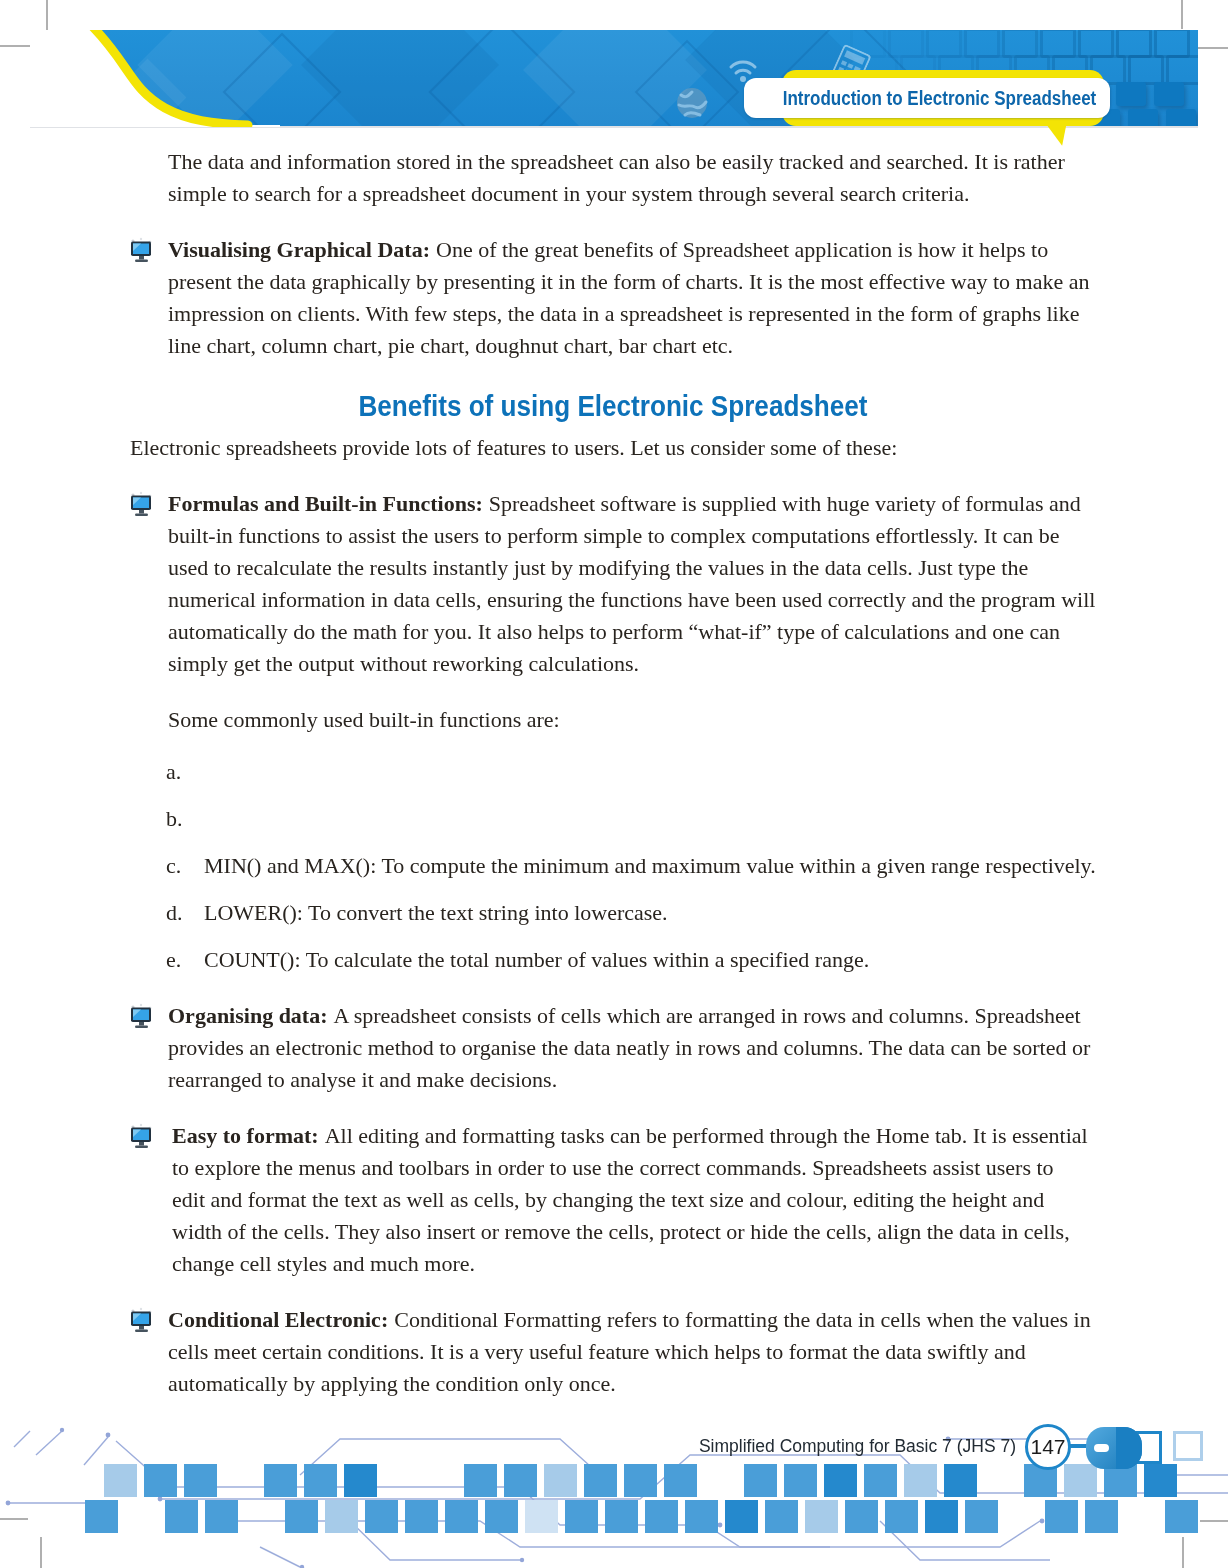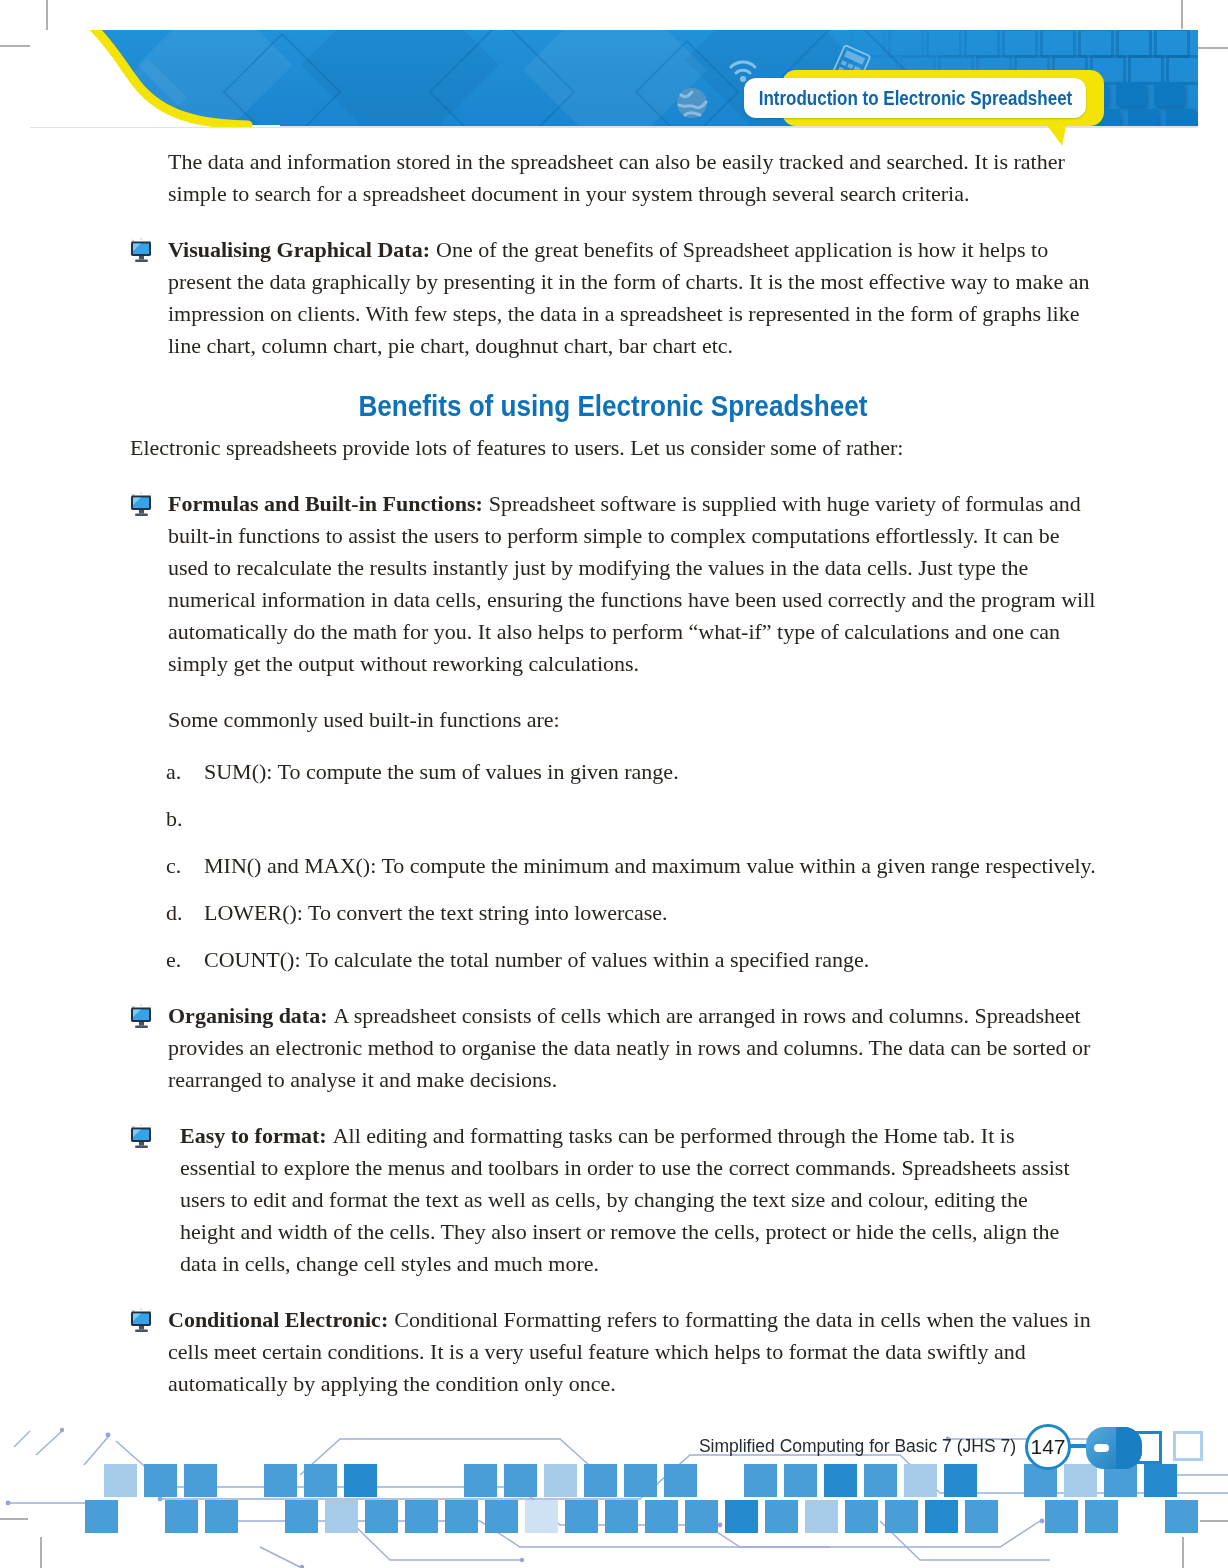--- a/index.html
+++ b/index.html
@@ -22,21 +22,21 @@
   .k-outline{border:3px solid rgba(8,90,150,.38);}
   .k-solid{background:#0e78c0;box-shadow:2px 3px 4px rgba(0,40,80,.28);}
 
   .badge-yellow{position:absolute;left:782px;top:70px;width:322px;height:56px;
         background:#f3e405;border-radius:14px;}
   .badge-tail{position:absolute;left:1044px;top:112px;width:0;height:0;
         border-left:14px solid transparent;border-right:16px solid transparent;
         border-top:34px solid #f3e405;transform:rotate(-14deg);}
   .badge-white{position:absolute;left:744px;top:78px;width:342px;height:40px;background:#ffffff;
         border-radius:12px;display:flex;align-items:center;justify-content:center;
-        box-shadow:0 1px 2px rgba(0,50,90,.25);}
+        box-shadow:0 1px 2px rgba(0,50,90,.25);padding-left:24px;}
   .badge-white span{font-family:"Liberation Sans",sans-serif;font-weight:bold;font-size:20px;
         color:#0d66ab;white-space:nowrap;display:inline-block;transform:scaleX(.85);}
 
   .curve{position:absolute;left:30px;top:30px;}
 
   
   .content{position:absolute;left:130px;top:130px;width:966px;font-size:22px;line-height:32px;}
   .para{margin:16px 0 20px 0;}
   .ind{padding-left:38px;}
   .bullet{position:relative;padding-left:38px;margin:24px 0;}
@@ -190,21 +190,21 @@
         <rect x="11" y="19" width="5" height="3.5" fill="#46535e"></rect>
         <rect x="7" y="22.5" width="13" height="2.6" rx="1.3" fill="#46535e"></rect>
       </svg>
       <p class="para" style="margin:0">
         <b>Visualising Graphical Data:</b><span>One of the great benefits of Spreadsheet application is how it helps to present the data graphically by presenting it in the form of charts. It is the most effective way to make an impression on clients. With few steps, the data in a spreadsheet is represented in the form of graphs like line chart, column chart, pie chart, doughnut chart, bar chart etc.</span>
       </p>
     </div>
 
     <h1 class="sect">Benefits of using Electronic Spreadsheet</h1>
 
-    <p class="para" style="margin-top:6px">Electronic spreadsheets provide lots of features to users. Let us consider some of rather:</p>
+    <p class="para" style="margin-top:6px">Electronic spreadsheets provide lots of features to users. Let us consider some of these:</p>
 
     <div class="bullet">
       <svg class="bico" width="27" height="28" viewBox="0 0 27 28">
         <circle cx="5" cy="4" r="1.6" fill="#c9ccd1"></circle>
           <circle cx="22" cy="5" r="1.3" fill="#c9ccd1"></circle>
         <circle cx="13" cy="2" r="1.2" fill="#dfe2e6"></circle>
         <rect x="3" y="4.5" width="20" height="14.5" rx="1.8" fill="#223240"></rect>
         <rect x="5" y="6.5" width="16" height="10.5" fill="#35a3e8"></rect>
         <path d="M5 6.5 L13 6.5 L5 14 Z" fill="#7fcaf3"></path>
         <rect x="11" y="19" width="5" height="3.5" fill="#46535e"></rect>
@@ -213,21 +213,20 @@
       <p class="para" style="margin:0">
         <b>Formulas and Built-in Functions:</b><span>Spreadsheet software is supplied with huge variety of formulas and built-in functions to assist the users to perform simple to complex computations effortlessly. It can be used to recalculate the results instantly just by modifying the values in the data cells. Just type the numerical information in data cells, ensuring the functions have been used correctly and the program will automatically do the math for you. It also helps to perform “what-if” type of calculations and one can simply get the output without reworking calculations.</span>
       </p>
     </div>
 
     <p class="para ind">Some commonly used built-in functions are:</p>
 
     <div class="fnlist">
       <div class="fnitem">
         <span class="lab">a.</span>
-        <span>SUM(): To compute the sum of values in given range.</span>
       </div>
       <div class="fnitem">
         <span class="lab">b.</span>
       </div>
       <div class="fnitem">
         <span class="lab">c.</span>
         <span>MIN() and MAX(): To compute the minimum and maximum value within a given range respectively.</span>
       </div>
       <div class="fnitem">
         <span class="lab">d.</span>
@@ -259,21 +258,21 @@
       <svg class="bico" width="27" height="28" viewBox="0 0 27 28">
         <circle cx="5" cy="4" r="1.6" fill="#c9ccd1"></circle>
           <circle cx="22" cy="5" r="1.3" fill="#c9ccd1"></circle>
         <circle cx="13" cy="2" r="1.2" fill="#dfe2e6"></circle>
         <rect x="3" y="4.5" width="20" height="14.5" rx="1.8" fill="#223240"></rect>
         <rect x="5" y="6.5" width="16" height="10.5" fill="#35a3e8"></rect>
         <path d="M5 6.5 L13 6.5 L5 14 Z" fill="#7fcaf3"></path>
         <rect x="11" y="19" width="5" height="3.5" fill="#46535e"></rect>
         <rect x="7" y="22.5" width="13" height="2.6" rx="1.3" fill="#46535e"></rect>
       </svg>
-      <p class="para" style="margin:12px">
+      <p class="para" style="margin:4px">
         <b>Easy to format:</b><span>All editing and formatting tasks can be performed through the Home tab. It is essential to explore the menus and toolbars in order to use the correct commands. Spreadsheets assist users to edit and format the text as well as cells, by changing the text size and colour, editing the height and width of the cells. They also insert or remove the cells, protect or hide the cells, align the data in cells, change cell styles and much more.</span>
       </p>
     </div>
 
     <div class="bullet">
       <svg class="bico" width="27" height="28" viewBox="0 0 27 28">
         <circle cx="5" cy="4" r="1.6" fill="#c9ccd1"></circle>
           <circle cx="22" cy="5" r="1.3" fill="#c9ccd1"></circle>
         <circle cx="13" cy="2" r="1.2" fill="#dfe2e6"></circle>
         <rect x="3" y="4.5" width="20" height="14.5" rx="1.8" fill="#223240"></rect>

